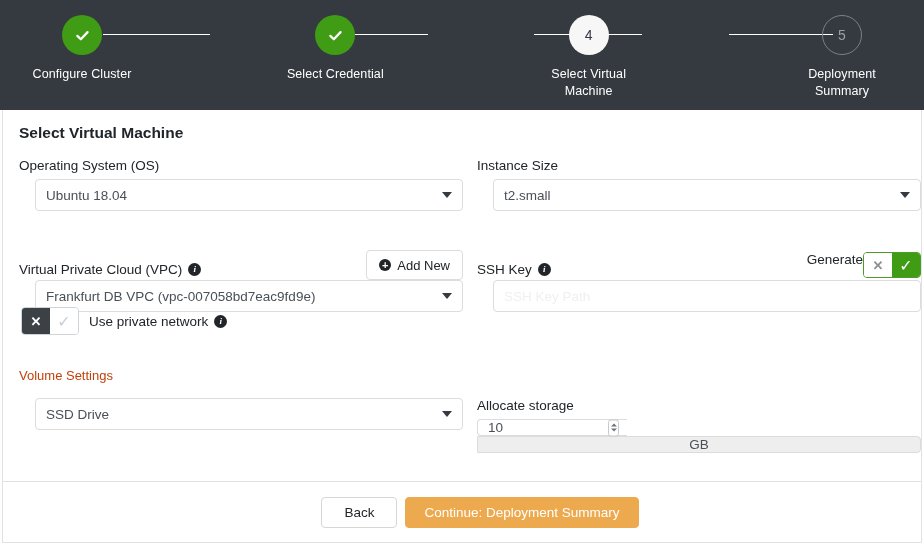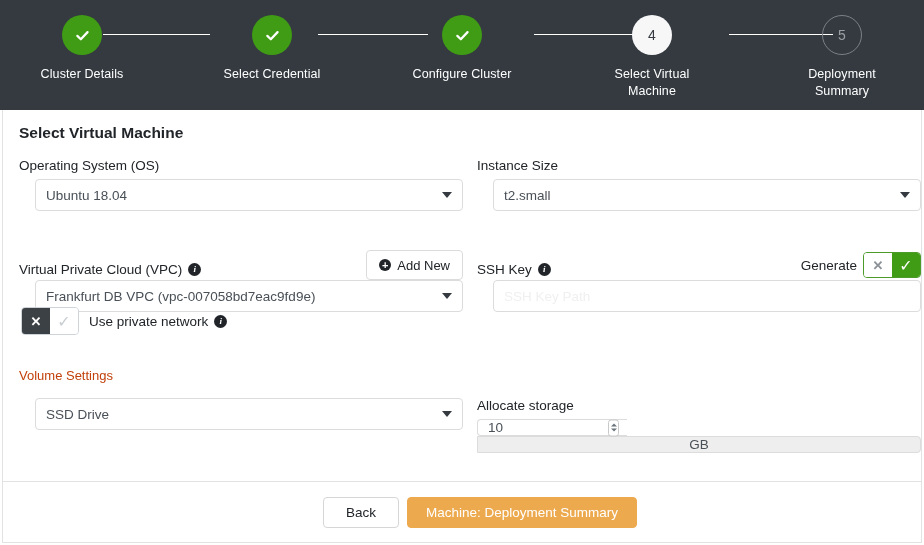--- a/index.html
+++ b/index.html
@@ -94,21 +94,21 @@
     height:30px; padding:0 12px; border:1px solid #dcdcdc; border-radius:4px; background:#fff;
     font-size:13px; color:#212529; display:flex; align-items:center; gap:6px; cursor:pointer;
     font-family:"Liberation Sans", sans-serif;
   }
   .plus-icon {
     display:inline-flex; align-items:center; justify-content:center;
     width:12px; height:12px; border-radius:50%; background:#212529; color:#fff;
     font-size:11px; line-height:9px; font-weight:bold;
   }
 
-  .gen-wrap { display:flex; align-items:center; gap:6px; margin-bottom:2px; }
+  .gen-wrap { display:flex; gap:0; margin-bottom:2px; }
   .gen-label { font-size:13.5px; color:#212529; }
   .btn-group {
     display:flex; border:1px solid #4c9a2a; border-radius:4px; overflow:hidden; height:26px;
   }
   .seg { width:28px; display:flex; align-items:center; justify-content:center; cursor:pointer; }
   .seg.off { background:#fff; color:#8b9197; font-size:13px; font-weight:bold; }
   .seg.on-green { background:#3f9c14; color:#fff; }
 
   .toggle-row { position:absolute; left:18px; top:197px; display:flex; align-items:center; gap:10px; }
   .btn-group-dark {
@@ -163,45 +163,37 @@
 <div class="page">
 
   <div class="wizard">
     <div class="connector c1"></div>
     <div class="connector c2"></div>
     <div class="connector c3"></div>
     <div class="connector c4"></div>
 
     <div class="steps">
 
+
       <div class="step">
         <div class="circle done">
           <svg class="check" viewBox="0 0 16 16">
             <path d="M2.5 8.4 L6.2 12 L13.4 4.4" stroke="#ffffff" stroke-width="2.4" fill="none" stroke-linecap="round" stroke-linejoin="round"></path>
           </svg>
         </div>
-        <div class="step-label">Cluster Details</div>
+        <div class="step-label">Configure Cluster</div>
       </div>
 
       <div class="step">
         <div class="circle done">
           <svg class="check" viewBox="0 0 16 16">
             <path d="M2.5 8.4 L6.2 12 L13.4 4.4" stroke="#ffffff" stroke-width="2.4" fill="none" stroke-linecap="round" stroke-linejoin="round"></path>
           </svg>
         </div>
         <div class="step-label">Select Credential</div>
-      </div>
-
-      <div class="step">
-        <div class="circle done">
-          <svg class="check" viewBox="0 0 16 16">
-            <path d="M2.5 8.4 L6.2 12 L13.4 4.4" stroke="#ffffff" stroke-width="2.4" fill="none" stroke-linecap="round" stroke-linejoin="round"></path>
-          </svg>
-        </div>
-        <div class="step-label">Configure Cluster</div>
       </div>
 
       <div class="step">
         <div class="circle current">4</div>
         <div class="step-label">Select Virtual Machine</div>
       </div>
 
       <div class="step todo-step">
         <div class="circle todo">5</div>
         <div class="step-label">Deployment Summary</div>
@@ -303,16 +295,16 @@
             <div class="unit">GB</div>
           </div>
         </div>
       </div>
 
     </div>
   </div>
 
   <div class="footer">
     <button class="btn-back">Back</button>
-    <button class="btn-continue">Machine: Deployment Summary</button>
+    <button class="btn-continue">Continue: Deployment Summary</button>
   </div>
 
 </div>
 
 </body></html>

